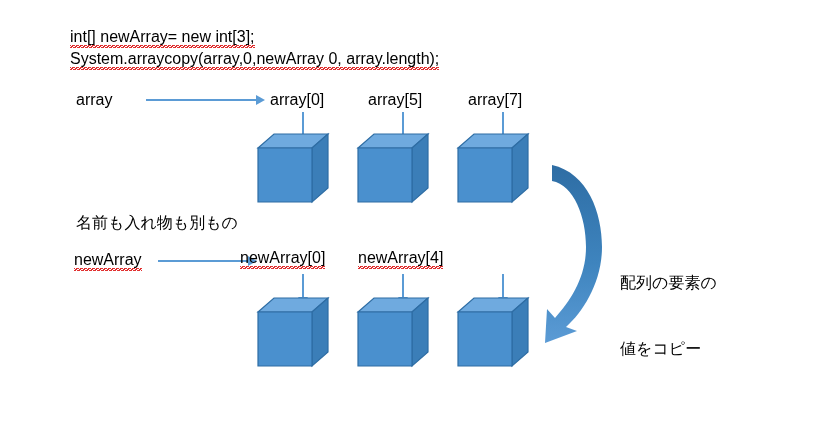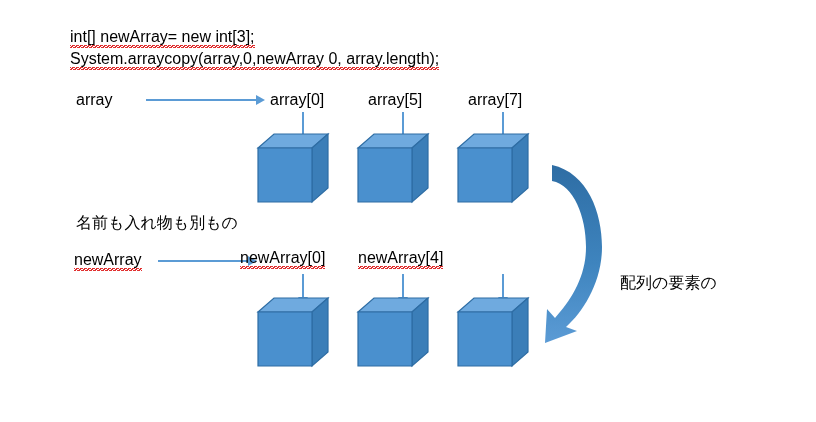--- a/index.html
+++ b/index.html
@@ -142,20 +142,21 @@
                L 7,154
                L 15,163
                C 31,145 46,122 46,92
                C 46,62 34,30 12,26
                Z" fill="url(#curveGrad)"></path>
     </svg>
   </div>
 
   <div class="abs jp" style="left:620px; top:228px;">
     <div>配列の要素の</div>
+    <div>値をコピー</div>
   </div>
 
   <div class="abs jp" style="left:76px; top:212px;">名前も入れ物も別もの</div>
 
   <div class="abs label" style="left:74px; top:250px;"><span class="squig">newArray</span></div>
 
   <div class="abs arrow" style="left:158px; top:253px;">
     <svg width="100" height="16" viewBox="0 0 100 16">
       <line x1="0" y1="8" x2="90" y2="8" stroke="#5B9BD5" stroke-width="2"></line>
       <path d="M90 3 L99 8 L90 13 Z" fill="#5B9BD5"></path>

